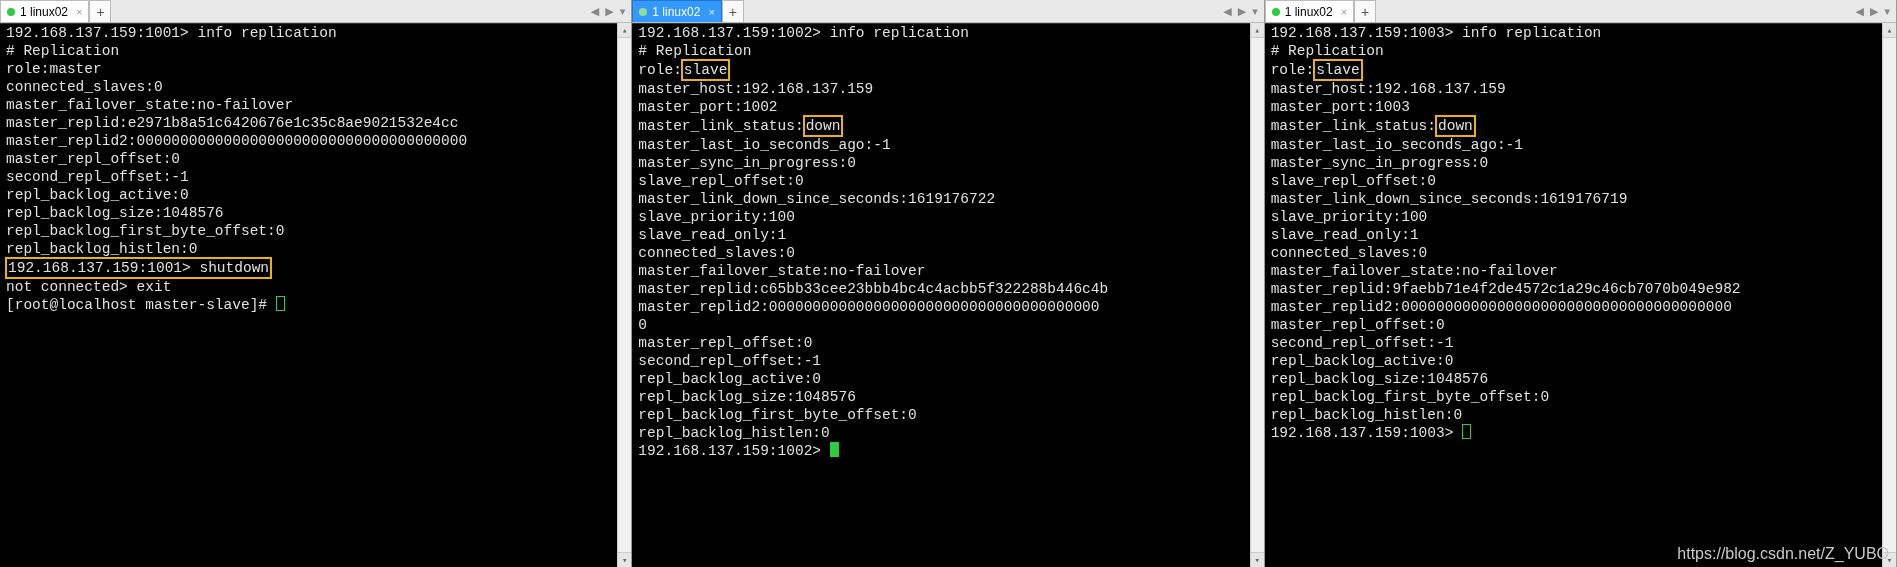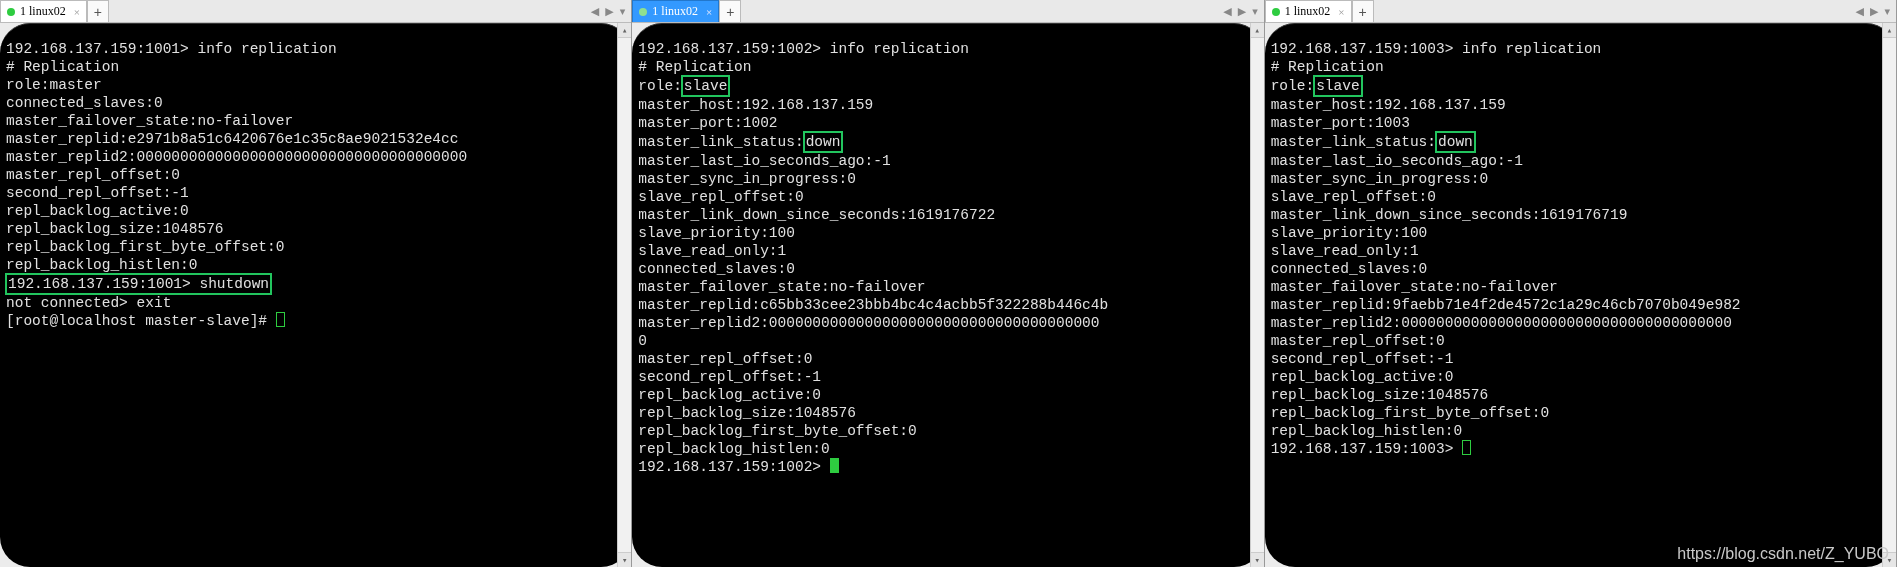--- a/index.html
+++ b/index.html
@@ -33,21 +33,21 @@
   }
   .tab {
     display: flex;
     align-items: center;
     padding: 0 6px;
     gap: 5px;
     background: #fff;
     border: 1px solid #bbb;
     border-bottom: none;
     font-size: 12px;
-    font-family: Liberation Serif, serif;
+    font-family: Liberation Sans, sans-serif;
     cursor: pointer;
   }
   .tab.active-blue {
     background: #3399ff;
     color: #fff;
     border-color: #2277cc;
   }
   .tab .dot {
     width: 8px; height: 8px; border-radius: 50%;
     background: #2ecc40;
@@ -81,44 +81,43 @@
     font-family: Arial, sans-serif;
     color: #888;
     font-size: 11px;
   }
   .tabbar .navs span { cursor: pointer; }
 
   .terminal {
     flex: 1;
     background: #000;
     color: #e0e0e0;
-    padding: 16px 6px;
+    padding: 0 6px;
     overflow: hidden;
     white-space: pre;
     line-height: 18px;
     position: relative;
     border-top: 1px solid #333;
-    border-radius: 30px;
   }
   .prompt { color: #e0e0e0; }
   .cursor-green {
     display: inline-block;
     width: 9px; height: 15px;
     background: #2ecc40;
     vertical-align: -2px;
   }
   .cursor-outline {
     display: inline-block;
     width: 9px; height: 15px;
     border: 1px solid #2ecc40;
     vertical-align: -2px;
   }
   .redbox {
     display: inline-block;
-    border: 2px solid #22c55e;
+    border: 2px solid #eab308;
     padding: 0 1px;
     margin: -1px -1px;
   }
   .line { display: block; }
   .scrollbar {
     position: absolute;
     right: 0;
     top: 23px;
     bottom: 0;
     width: 14px;

